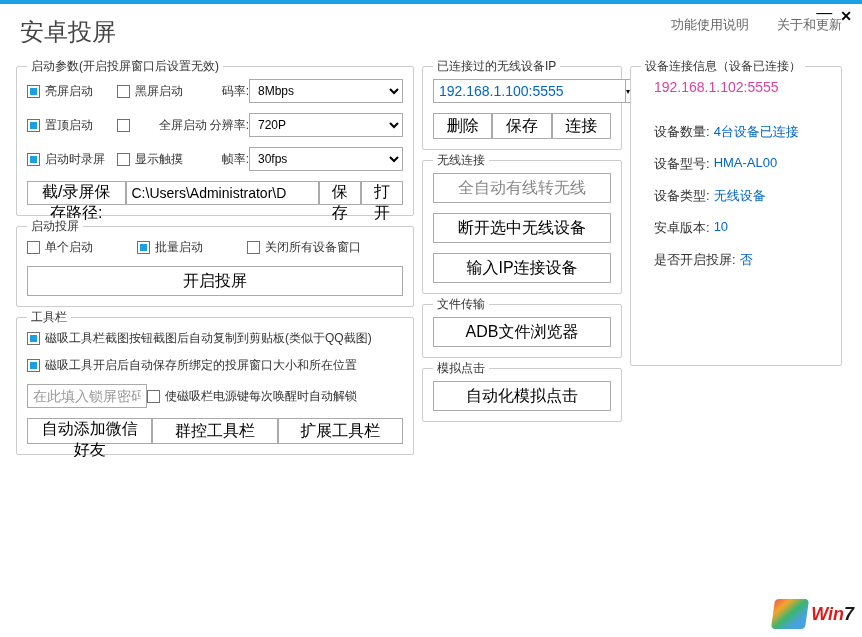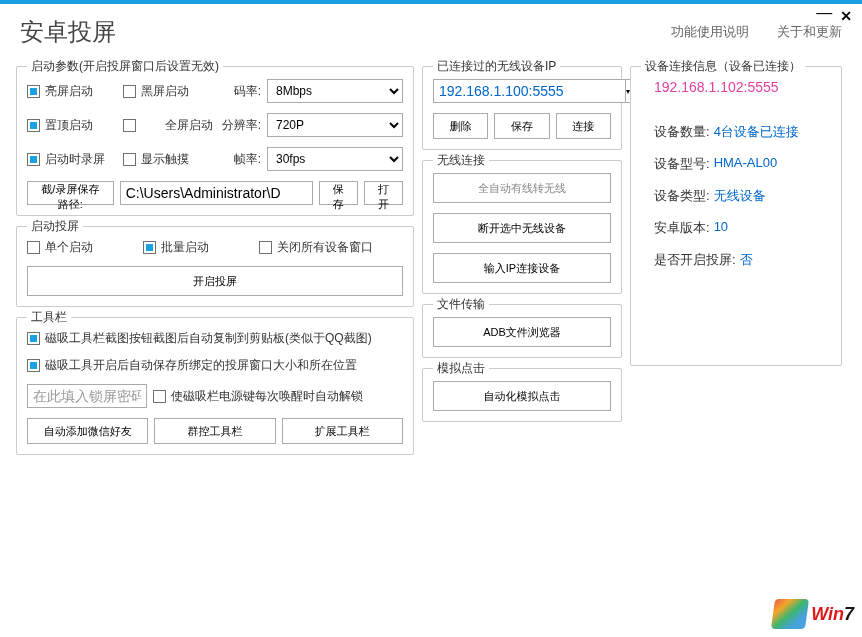--- a/index.html
+++ b/index.html
@@ -1,40 +1,40 @@
 <!DOCTYPE html>
 <html><head>
 <meta charset="utf-8">
 <style>
 * { box-sizing: border-box; margin: 0; padding: 0; }
 body { font-family: "Microsoft YaHei", sans-serif; font-size: 12px; background: #fff; width: 862px; height: 637px; position: relative; overflow: hidden; }
 .titlebar { height: 4px; background: #1ba1e2; }
-.header { display: flex; align-items: center; padding: 12px 20px 18px 20px; }
+.header { display: flex; padding: 12px 20px 18px 20px; }
 .app-title { font-size: 24px; color: #444; font-weight: normal; }
 .header-spacer { flex: 1; }
 .header-link { color: #666; font-size: 13px; margin-left: 28px; cursor: pointer; }
 .win-controls { position: absolute; top: 8px; right: 10px; display: flex; gap: 8px; }
 .win-min { font-size: 16px; cursor: pointer; position: relative; top: -4px; }
 .win-close { font-size: 14px; cursor: pointer; font-weight: bold; }
 .content { display: flex; padding: 0 16px; gap: 8px; }
 .col-left { width: 398px; }
 .col-mid { width: 200px; }
 .col-right { width: 212px; }
 .group { border: 1px solid #ccc; border-radius: 2px; padding: 12px 10px 10px 10px; margin-bottom: 10px; position: relative; }
 .group-title { position: absolute; top: -9px; left: 10px; background: #fff; padding: 0 4px; font-size: 12px; color: #333; }
-.row { display: flex; align-items: center; margin-bottom: 10px; gap: 6px; }
+.row { display: flex; align-items: center; margin-bottom: 10px; }
 .row:last-child { margin-bottom: 0; }
 .chk { display: inline-flex; align-items: center; gap: 5px; cursor: pointer; }
 .chkbox { width: 13px; height: 13px; border: 1px solid #707070; display: inline-flex; align-items: center; justify-content: center; background: #fff; }
 .chkbox.checked::after { content: ''; width: 7px; height: 7px; background: #1ba1e2; }
 .lbl { font-size: 12px; color: #333; white-space: nowrap; }
 select { height: 24px; border: 1px solid #aaa; font-size: 12px; padding: 0 4px; background: #fff; }
 input[type=text] { height: 24px; border: 1px solid #aaa; font-size: 14px; padding: 0 5px; }
 input[type=text]::placeholder { color: #999; }
-button { height: 26px; border: 1px solid #aaa; background: #fff; font-size: 11px; padding: 0 10px; cursor: pointer; font-family: inherit; }
+button { height: 26px; border: 1px solid #aaa; background: #fff; font-size: 16px; padding: 0 10px; cursor: pointer; font-family: inherit; }
 .btn-wide { width: 100%; height: 30px; }
 .btn-med { flex: 1; }
 .dropdown-combo { display: flex; }
 .dropdown-combo input { flex: 1; border-right: none; }
 .dropdown-combo .dd-btn { width: 20px; border: 1px solid #aaa; background: #fff; display: flex; align-items: center; justify-content: center; font-size: 8px; cursor: pointer; }
 .info-row { display: flex; margin-bottom: 14px; font-size: 13px; }
 .info-label { color: #333; }
 .info-value { color: #0066cc; margin-left: 4px; }
 .info-value.pink { color: #e040a0; }
 .watermark { position: absolute; bottom: 8px; right: 8px; display: flex; align-items: center; gap: 4px; opacity: 0.9; }

